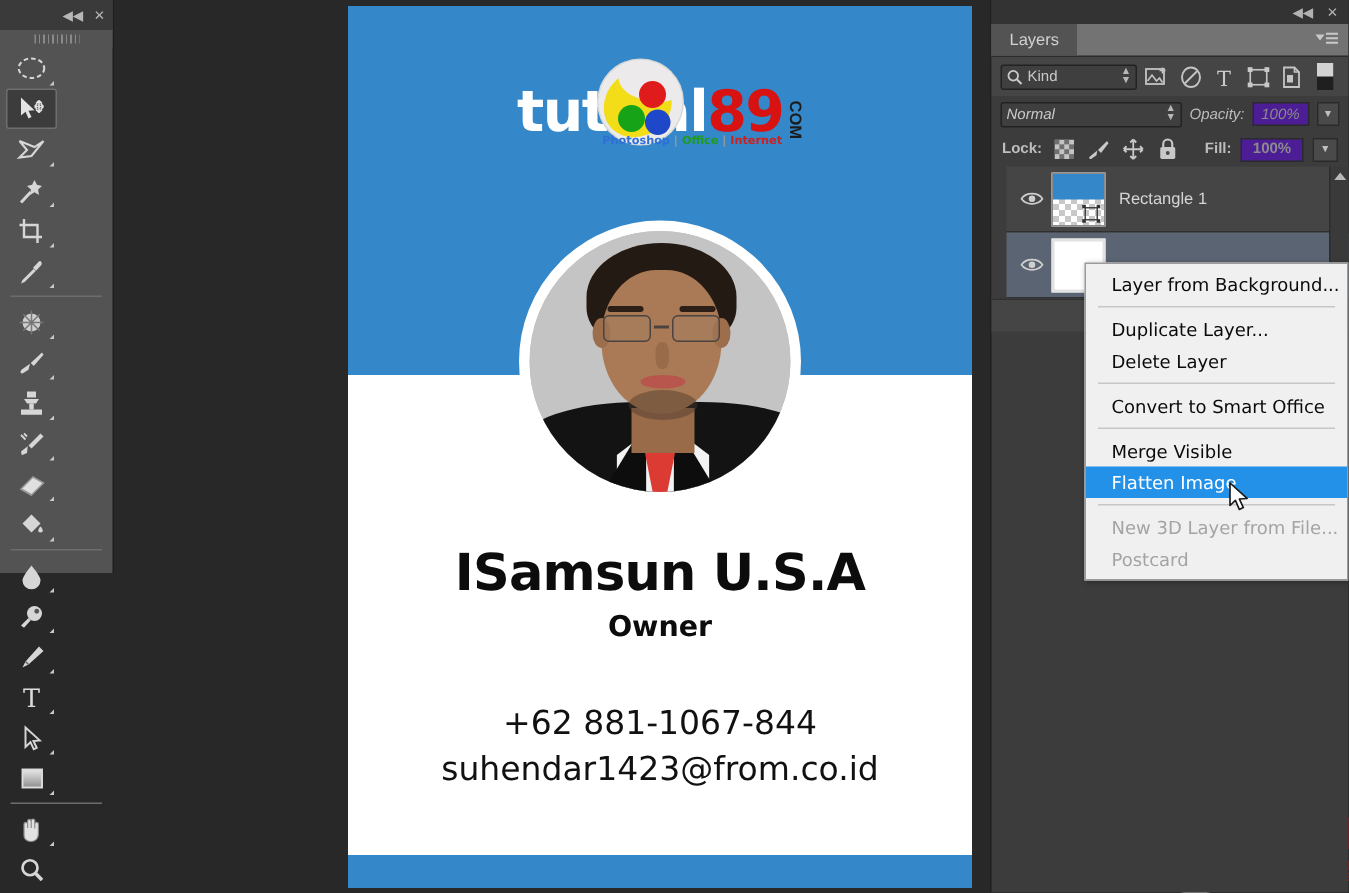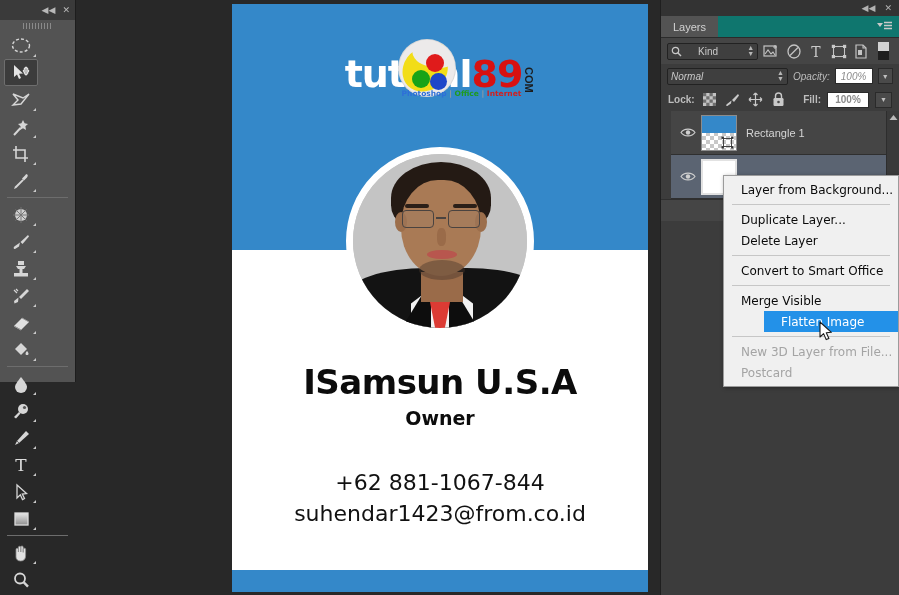--- a/index.html
+++ b/index.html
@@ -225,46 +225,46 @@
     border-left:1px solid #1f1f1f;
     font-size:11px; color:#c8c8c8;
   }
   #lp-topbar {
     height:16px; background:#333333;
     display:flex; align-items:center; justify-content:flex-end;
     gap:9px; padding-right:7px;
   }
   #lp-topbar .tbbtn { color:#b2b2b2; font-size:9px; line-height:9px; cursor:pointer; }
   #lp-tabrow {
-    height:22px; background:#0f766e; display:flex; align-items:stretch;
+    height:22px; background:#737373; display:flex; align-items:stretch;
     position:relative; border-bottom:1px solid #2b2b2b;
   }
   #lp-tab {
     padding:0 12px; display:flex; align-items:center;
     background:#535353; color:#d2d2d2; font-size:11px; cursor:pointer;
   }
   #lp-menu-btn {
     position:absolute; right:6px; top:5px; cursor:pointer;
   }
   #lp-filter-row { height:26px; background:#454545; display:flex; align-items:center; padding:0 6px; gap:4px; }
   .mini-select {
     height:17px; background:#3f3f3f; border:1px solid #222;
     border-radius:2px; display:flex; align-items:center;
-    padding:0 3px; gap:16px; color:#c9c9c9; font-size:10px; cursor:pointer;
+    padding:0 3px; gap:3px; color:#c9c9c9; font-size:10px; cursor:pointer;
   }
   .mini-select .arrows { margin-left:auto; color:#b7b7b7; font-size:7px; line-height:6px; text-align:center;}
   .filt-icon {
     width:20px; height:18px; display:flex; align-items:center; justify-content:center;
     cursor:pointer;
   }
   #lp-blend-row { height:24px; background:#3c3c3c; display:flex; align-items:center; padding:0 6px; gap:5px;font-style:italic; }
   #lp-lock-row { height:23px; background:#3c3c3c; display:flex; align-items:center; padding:0 7px; gap:6px; font-size:10px;font-weight:bold; }
   .lockbtn { width:17px; height:16px; display:flex; align-items:center; justify-content:center; cursor:pointer; }
   .pct-box {
-    width:42px; height:16px; background:#ffffff; border:1px solid #2a2a2a;
+    width:42px; height:16px; background:#4c1d95; border:1px solid #2a2a2a;
     color:#8b8b8b; font-size:10px; display:flex; align-items:center; justify-content:center;
   }
   .pct-arrow {
     width:17px; height:16px; background:#4a4a4a; border:1px solid #2a2a2a;
     display:flex; align-items:center; justify-content:center; color:#bfbfbf; font-size:7px; cursor:pointer;
   }
 
   #lp-list { position:relative; background:#3c3c3c;padding-left:10px; }
   .layer-row {
     height:44px; display:flex; align-items:center; padding:0 4px;
@@ -306,21 +306,21 @@
     padding:3px 0;
     font-family:"DejaVu Sans", sans-serif;
     z-index:50;
   }
   .ctx-item {
     height:21px; display:flex; align-items:center;
     padding-left:17px; font-size:12px; color:#0a0a0a; cursor:pointer;
     white-space:nowrap;
   }
   .ctx-item.disabled { color:#a4a4a4; cursor:default; }
-  .ctx-item.highlight { background:#2391e8; color:#ffffff;margin-left:40px; }
+  .ctx-item.highlight { background:#2391e8; color:#ffffff; }
   .ctx-sep { height:1px; background:#c6c6c6; margin:4px 8px; }
 
   #ctx-cursor { position:absolute; left:819px; top:321px; z-index:60; pointer-events:none; }
 </style>
 </head>
 <body>
 
 <div id="toolbar">
   <div id="tb-titlebar">
     <span class="tbbtn">◀◀</span>

